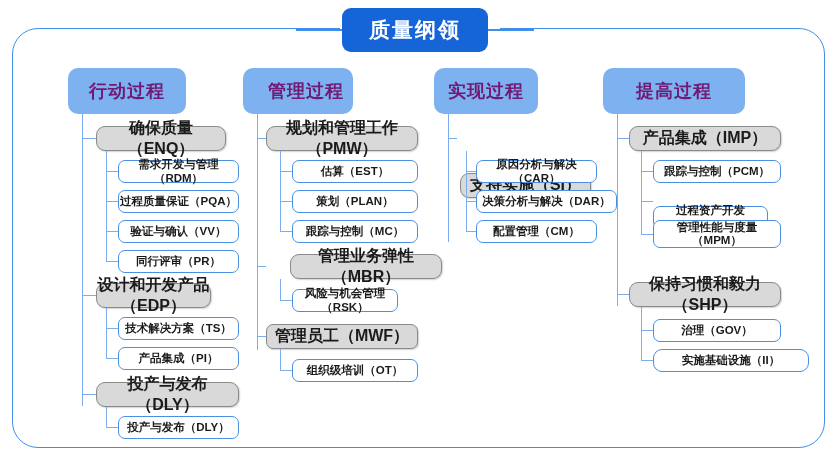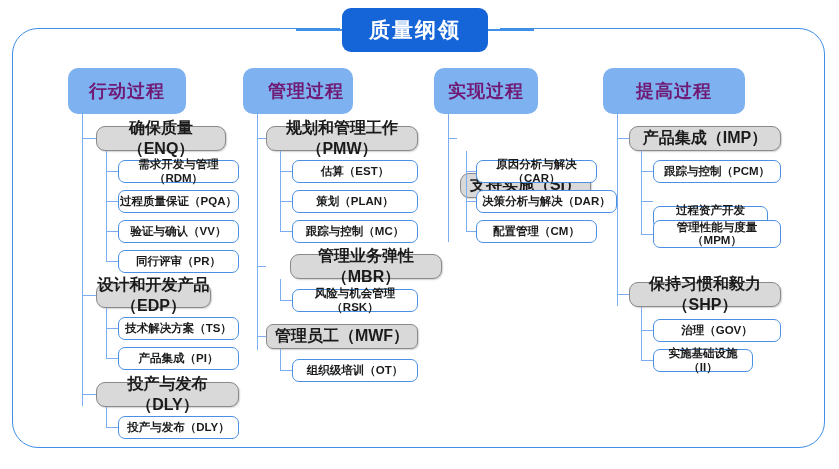--- a/index.html
+++ b/index.html
@@ -181,21 +181,21 @@
   <div class="leaf-box" style="left:292px; top:160px; width:126px;">估算（EST）</div>
   <div class="hline" style="left:280px; top:201px; width:12px;"></div>
   <div class="leaf-box" style="left:292px; top:190px; width:126px;">策划（PLAN）</div>
   <div class="hline" style="left:280px; top:231px; width:12px;"></div>
   <div class="leaf-box" style="left:292px; top:220px; width:126px;">跟踪与控制（MC）</div>
 
   <div class="hline" style="left:257px; top:266px; width:9px;"></div>
   <div class="grp-box" style="left:270px; top:254px; width:152px;margin-left:20px;">管理业务弹性（MBR）</div>
   <div class="vline" style="left:280px; top:279px; height:21px;"></div>
   <div class="hline" style="left:280px; top:300px; width:12px;"></div>
-  <div class="leaf-box" style="left:292px; top:289px; width:126px;">风险与机会管理（RSK）</div>
+  <div class="leaf-box" style="left:292px; top:289px; width:106px;">风险与机会管理（RSK）</div>
 
   <div class="hline" style="left:257px; top:336px; width:9px;"></div>
   <div class="grp-box" style="left:266px; top:324px; width:152px;border-radius:7px;">管理员工（MWF）</div>
   <div class="vline" style="left:280px; top:349px; height:21px;"></div>
   <div class="hline" style="left:280px; top:370px; width:12px;"></div>
   <div class="leaf-box" style="left:292px; top:359px; width:126px;">组织级培训（OT）</div>
 
   <div class="cat-header" style="left:434px; top:68px; width:104px;">实现过程</div>
   <div class="vline" style="left:448px; top:114px; height:128px;"></div>
 
@@ -222,15 +222,15 @@
   <div class="hline" style="left:641px; top:234px; width:12px;"></div>
   <div class="leaf-box tall" style="left:653px; top:220px; width:128px; white-space:pre-line;">管理性能与度量
 （MPM）</div>
 
   <div class="hline" style="left:617px; top:294px; width:12px;"></div>
   <div class="grp-box" style="left:629px; top:282px; width:152px;">保持习惯和毅力（SHP）</div>
   <div class="vline" style="left:641px; top:307px; height:53px;"></div>
   <div class="hline" style="left:641px; top:330px; width:12px;"></div>
   <div class="leaf-box" style="left:653px; top:319px; width:128px;">治理（GOV）</div>
   <div class="hline" style="left:641px; top:360px; width:12px;"></div>
-  <div class="leaf-box" style="left:653px; top:349px; width:100px;">实施基础设施（II）</div>
+  <div class="leaf-box" style="left:653px; top:349px; width:156px;border-radius:9px;">实施基础设施（II）</div>
 
 </div>
 
 </body></html>

